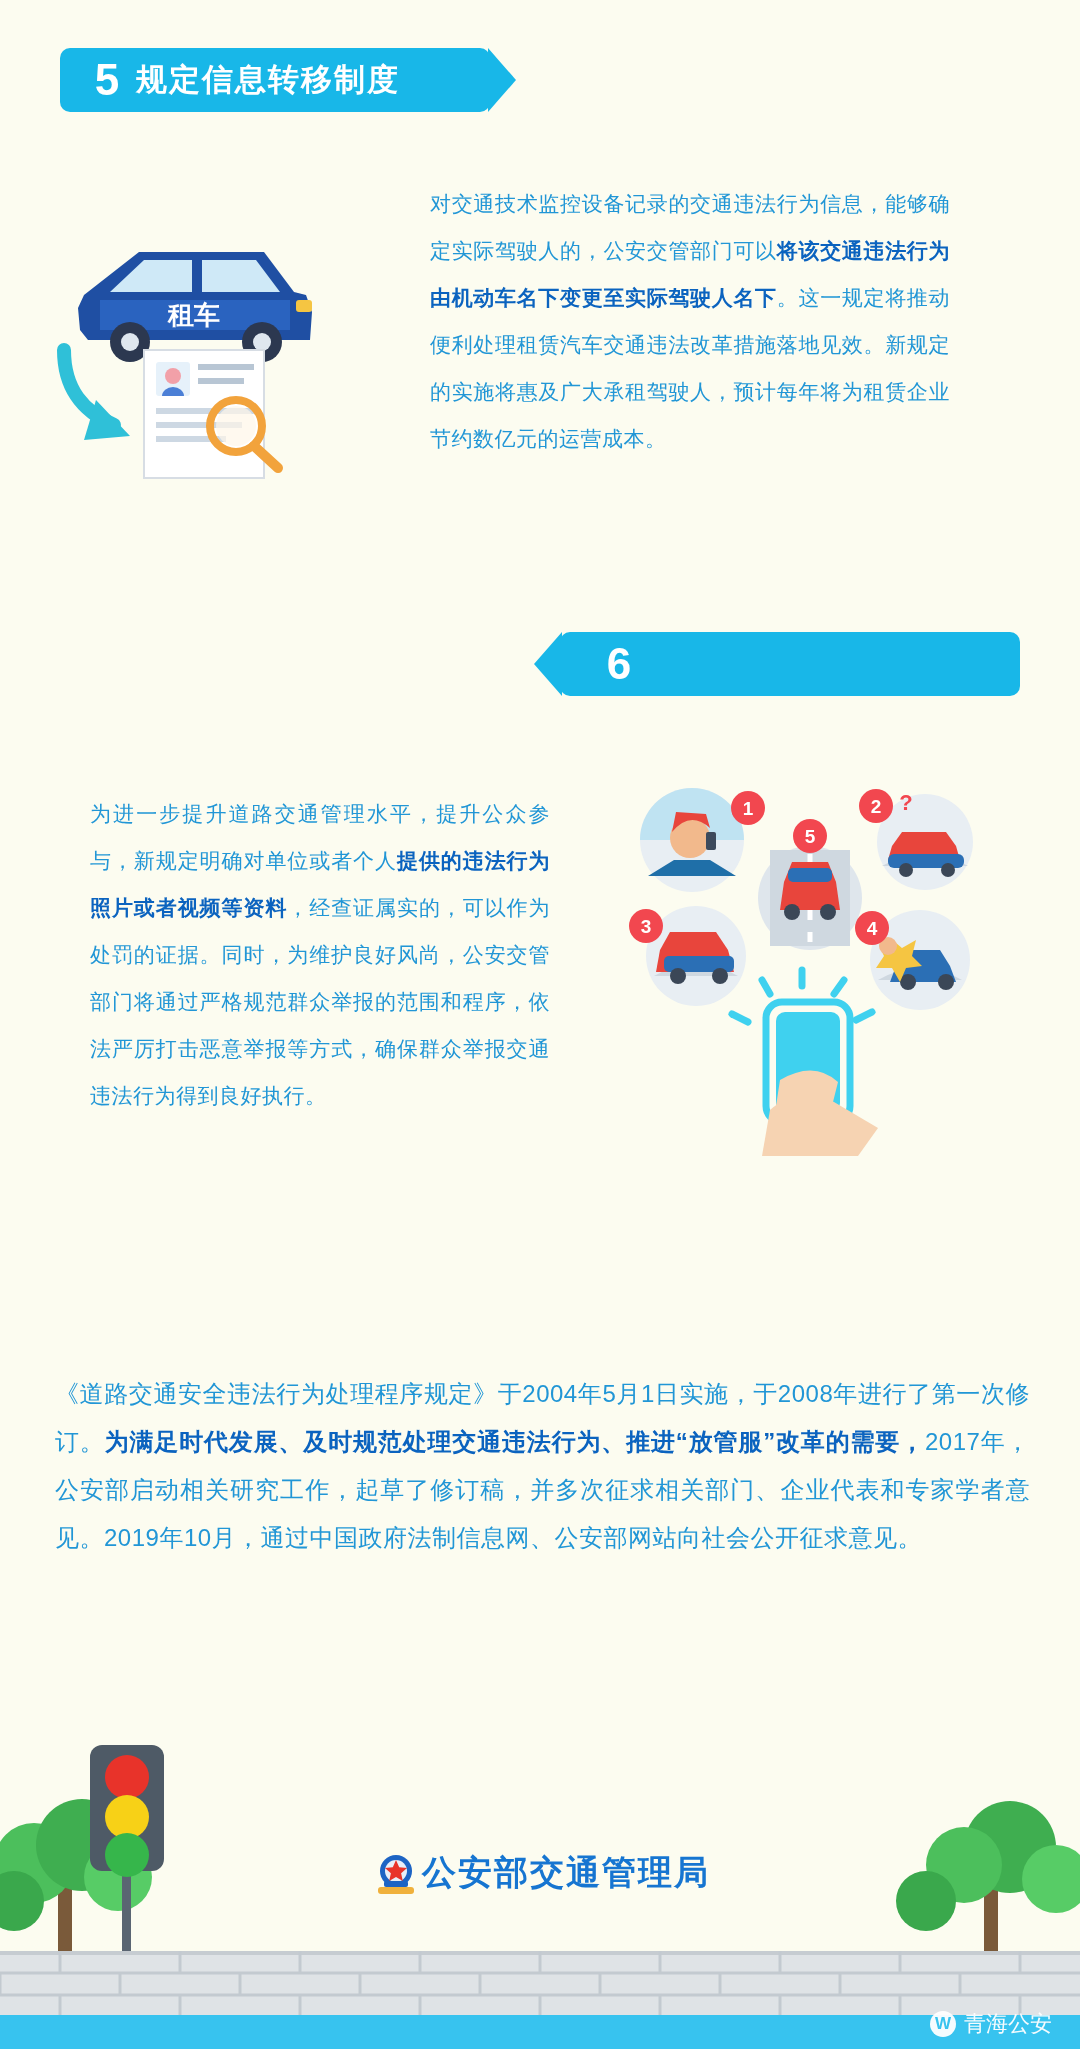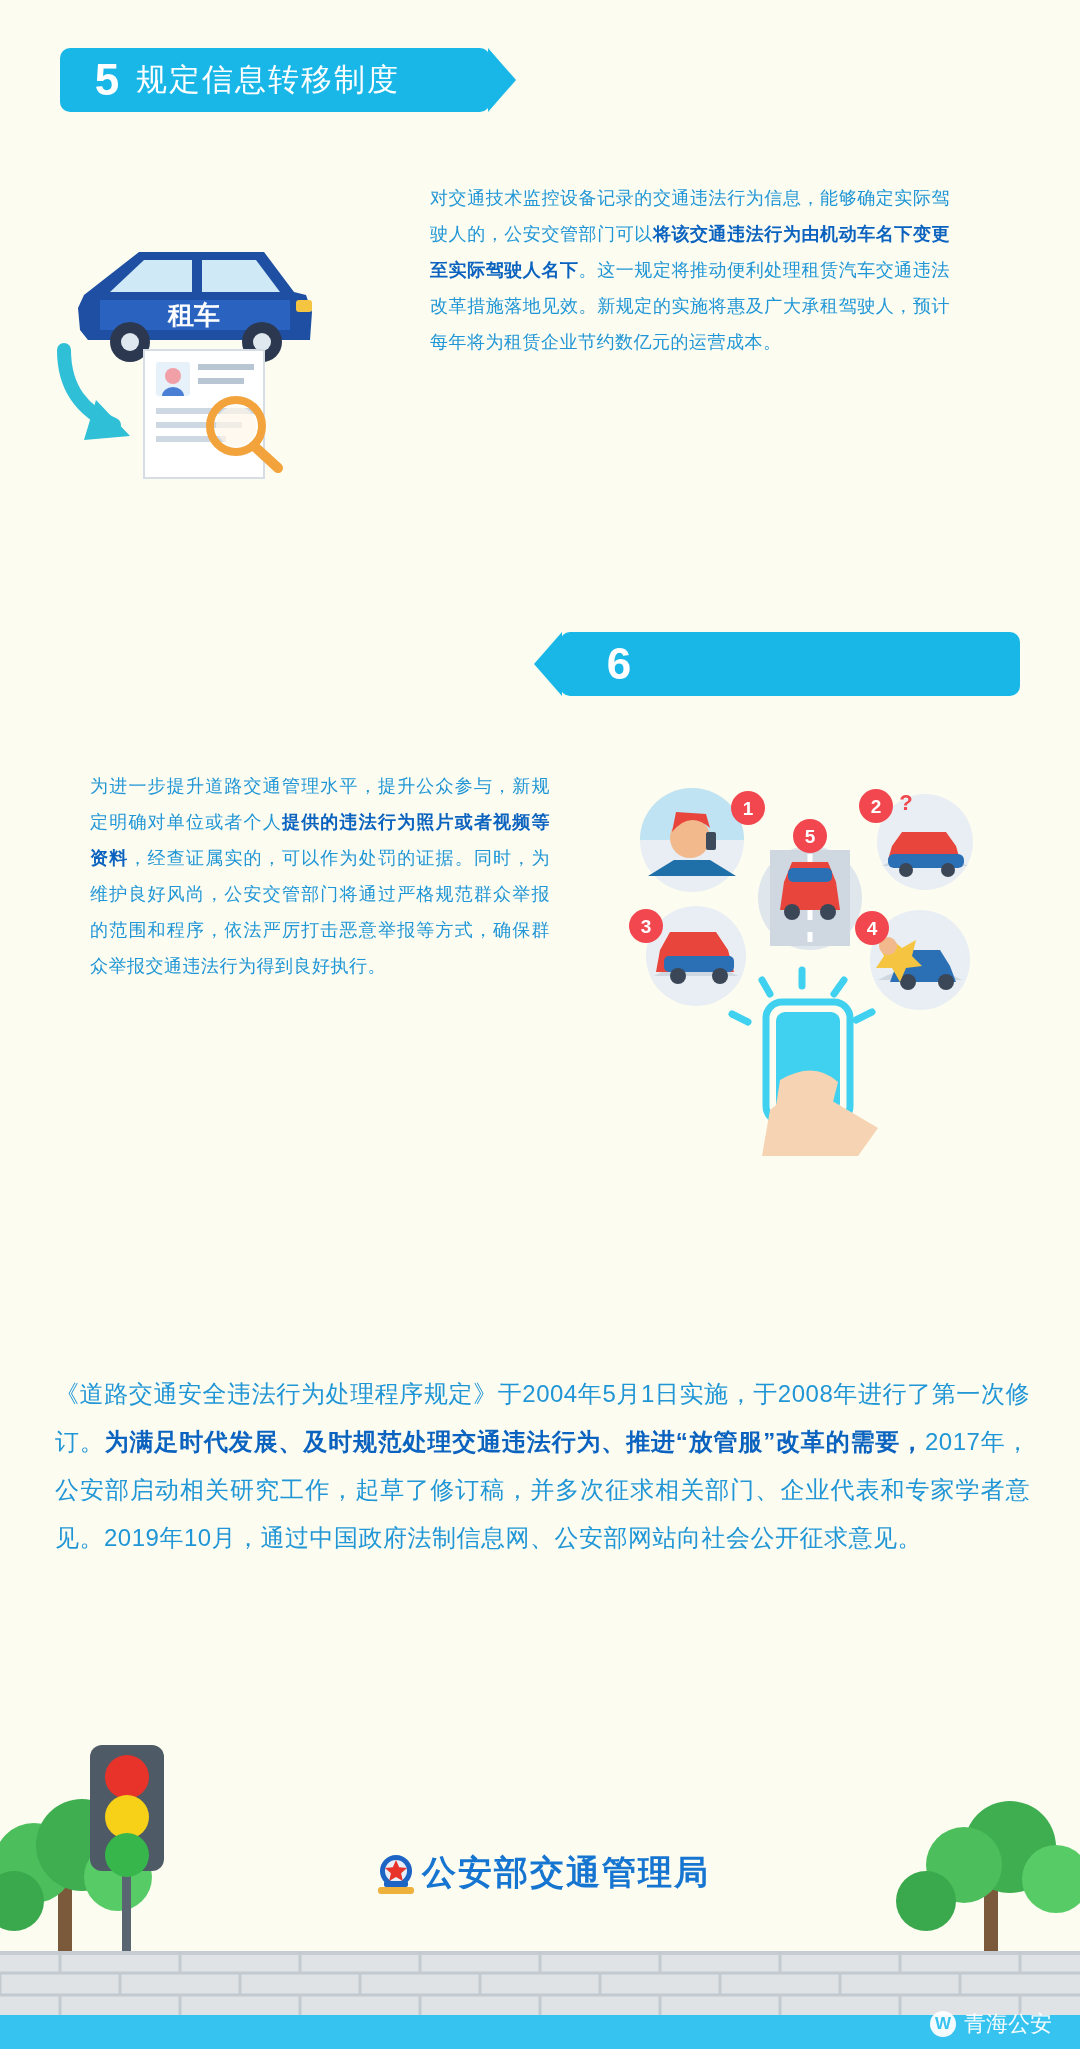--- a/index.html
+++ b/index.html
@@ -31,21 +31,21 @@
     font-size: 44px;
     font-weight: bold;
     color: #ffffff;
     line-height: 1;
     width: 58px;
     text-align: center;
     flex: 0 0 auto;
   }
   .banner .btitle {
     font-size: 31px;
-    font-weight: normal;
+    font-weight: bold;
     color: #ffffff;
     letter-spacing: 2px;
     white-space: nowrap;
     text-align: right;
   }
   .banner.right .btitle { flex: 1 1 auto; }
 
   
   .banner.left::after {
     content: "";
@@ -63,29 +63,29 @@
     width: 0; height: 0;
     border-top: 32px solid transparent;
     border-bottom: 32px solid transparent;
     border-right: 28px solid #18b7e8;
   }
 
   
   .para {
     position: absolute;
     color: #2196d6;
-    font-size: 18px;
-    line-height: 36px;
+    font-size: 21px;
+    line-height: 47px;
     letter-spacing: 0.5px;
     text-align: justify;
   }
   .para b { color: #0b63bf; font-weight: bold; }
 
   #para-5 { left: 430px; top: 180px; width: 520px; }
-  #para-6 { left: 90px;  top: 768px; width: 460px; }
+  #para-6 { left: 90px;  top: 790px; width: 460px; }
   #para-7 { left: 55px;  top: 1370px; width: 975px; font-size: 24px; line-height: 48px; }
 
   
   .illus5 { position: absolute; left: 44px; top: 200px; width: 350px; height: 280px; }
 
   
   .illus6 { position: absolute; left: 620px; top: 780px; width: 380px; height: 380px; }
 
   
   .footer-band {

